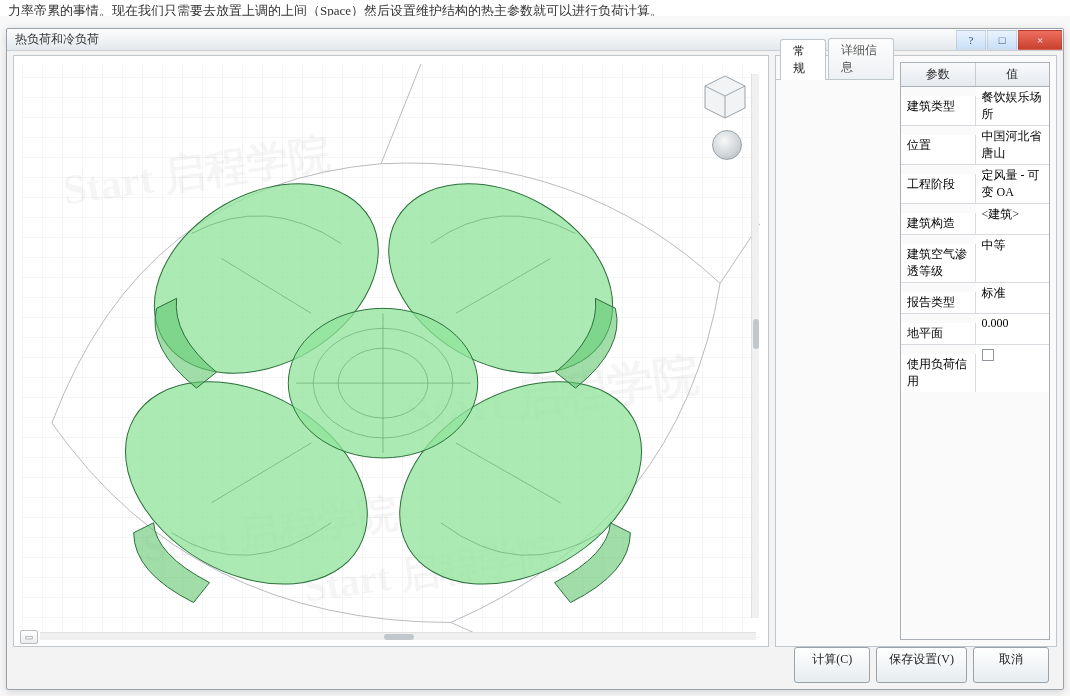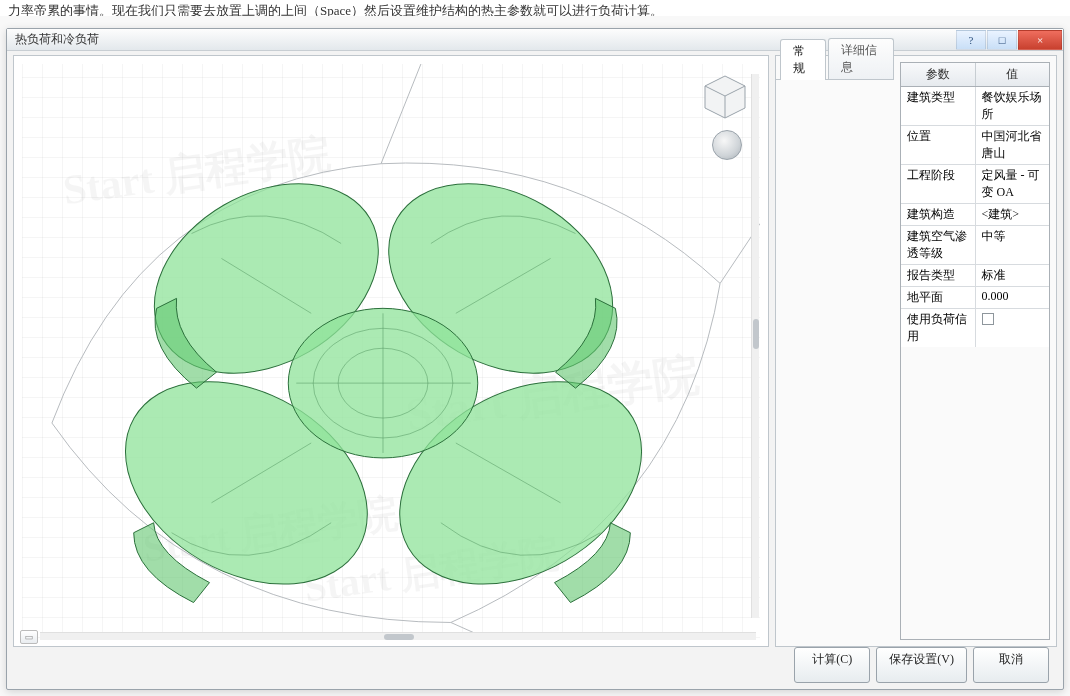--- a/index.html
+++ b/index.html
@@ -138,21 +138,21 @@
   .param-row {
     display: flex; border-bottom: 1px solid #d7dbdf; font-size: 12px;
   }
   .param-row:last-child { border-bottom: none; }
   .param-row .pcell {
     flex: 1; padding: 2px 6px;
     border-right: 1px solid #d7dbdf;
   }
   .param-row .pcell:first-child { color: #000; }
   .param-row .pcell:last-child  { border-right: none; color: #000; }
-  .param-row .pcell.label { background: #fff; }
+  .param-row .pcell.label { background: #fff; margin-top: 9px; }
   .param-row .pcell.value { background: #fff; }
   .checkbox-box {
     display: inline-block; width: 12px; height: 12px;
     border: 1px solid #8e969c; background: #fff; vertical-align: middle;
   }
 
   .button-row {
     height: 36px; display: flex; justify-content: flex-end; 
     gap: 6px; padding-right: 8px;
   }

